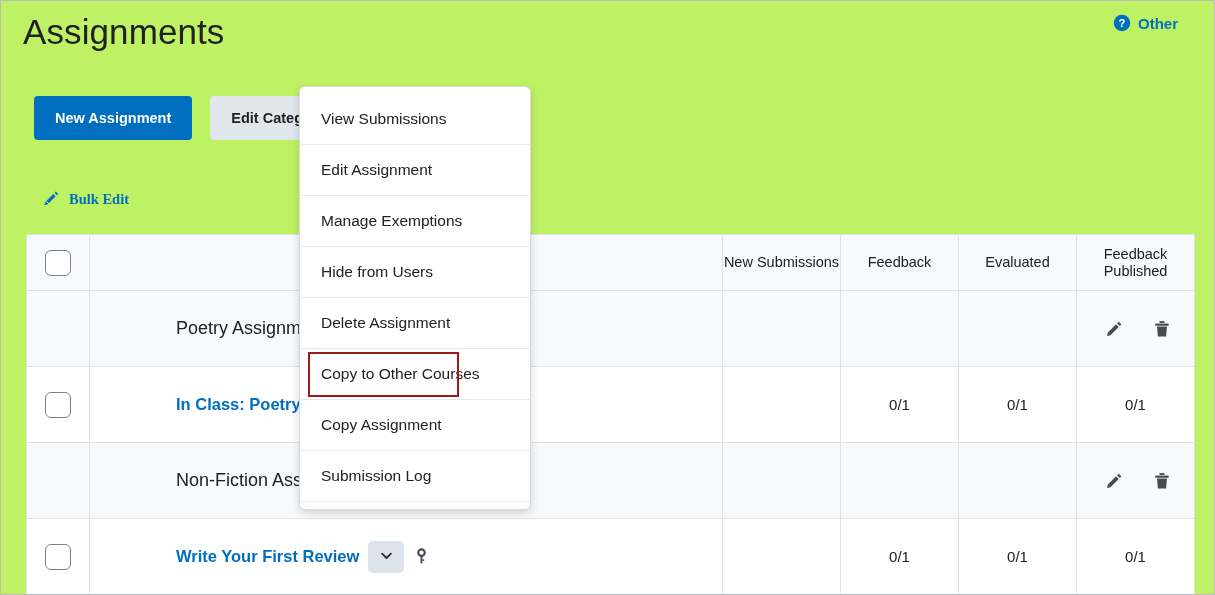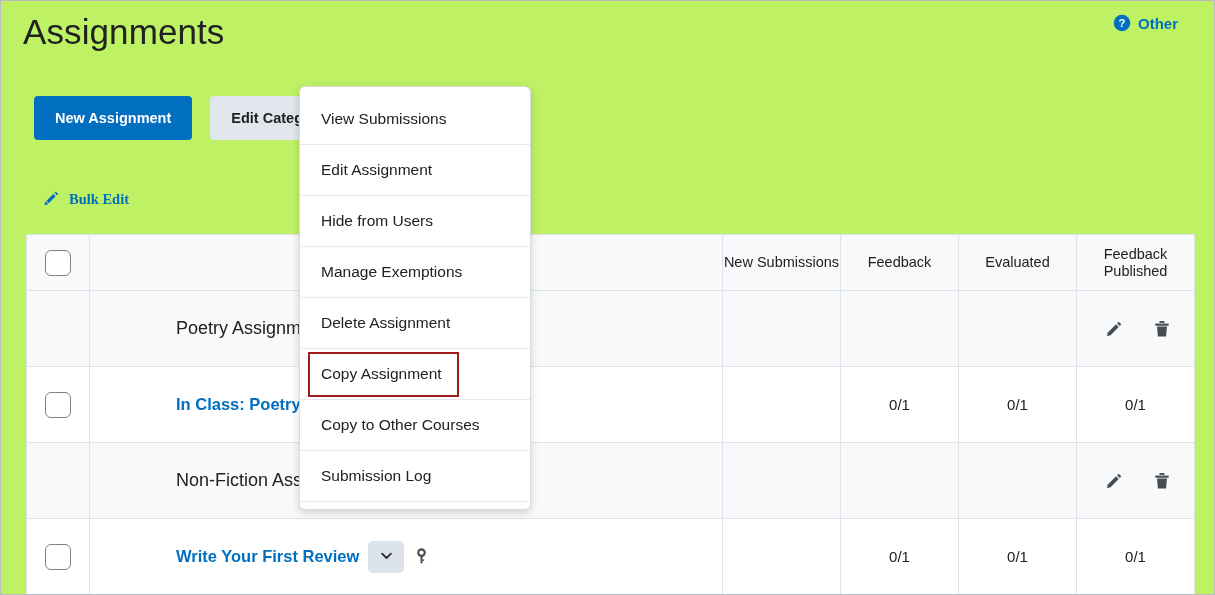--- a/index.html
+++ b/index.html
@@ -430,24 +430,24 @@
         <td class="num-cell">0/1</td>
       </tr>
 
     </tbody>
   </table>
 
   <div class="ctx-menu">
     <div class="ctx-pad"></div>
     <div class="ctx-item">View Submissions</div>
     <div class="ctx-item">Edit Assignment</div>
+    <div class="ctx-item">Manage Exemptions</div>
     <div class="ctx-item">Hide from Users</div>
-    <div class="ctx-item">Manage Exemptions</div>
     <div class="ctx-item">Delete Assignment</div>
+    <div class="ctx-item">Copy to Other Courses</div>
     <div class="ctx-item">Copy Assignment</div>
-    <div class="ctx-item">Copy to Other Courses</div>
     <div class="ctx-item">Submission Log</div>
     <div class="ctx-pad"></div>
   </div>
 
   <div class="hl-box"></div>
 
 </div>
 
 </body></html>

